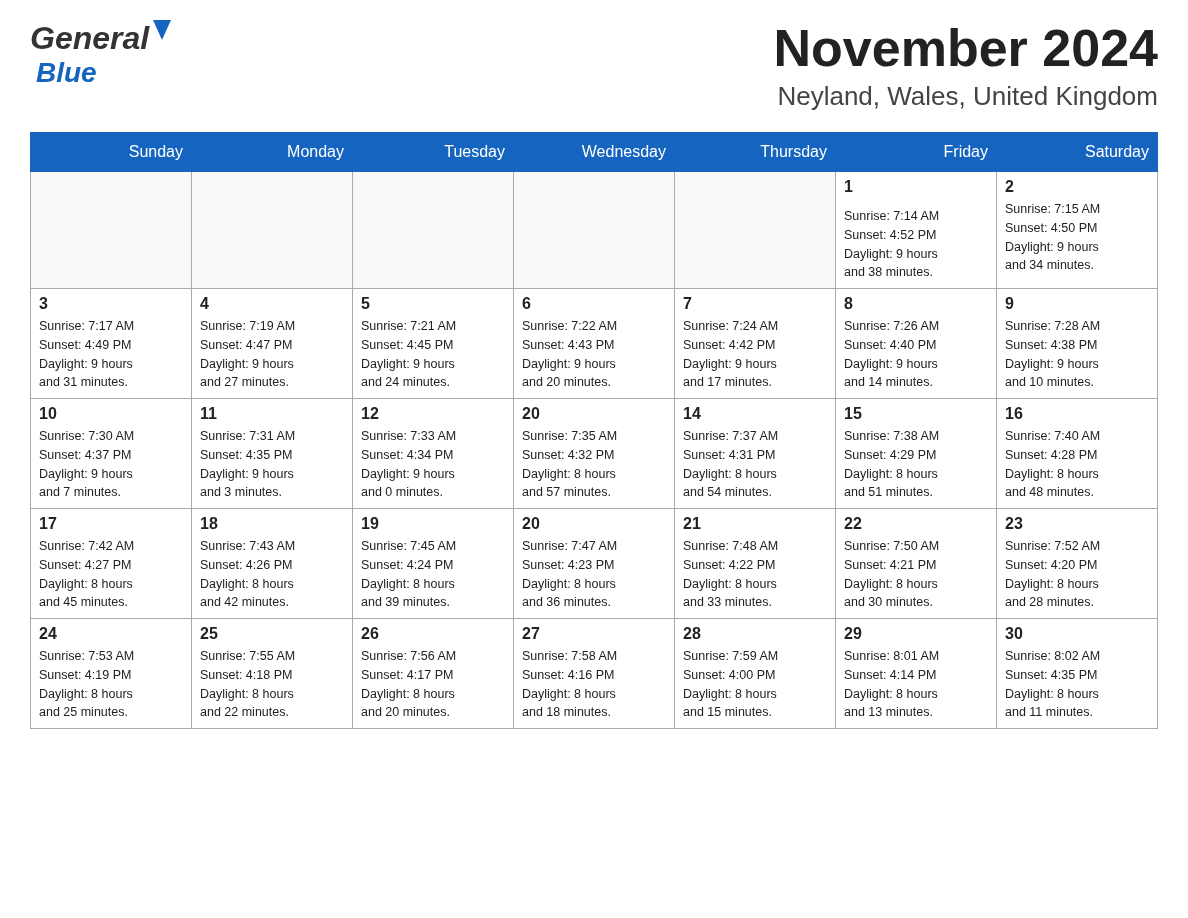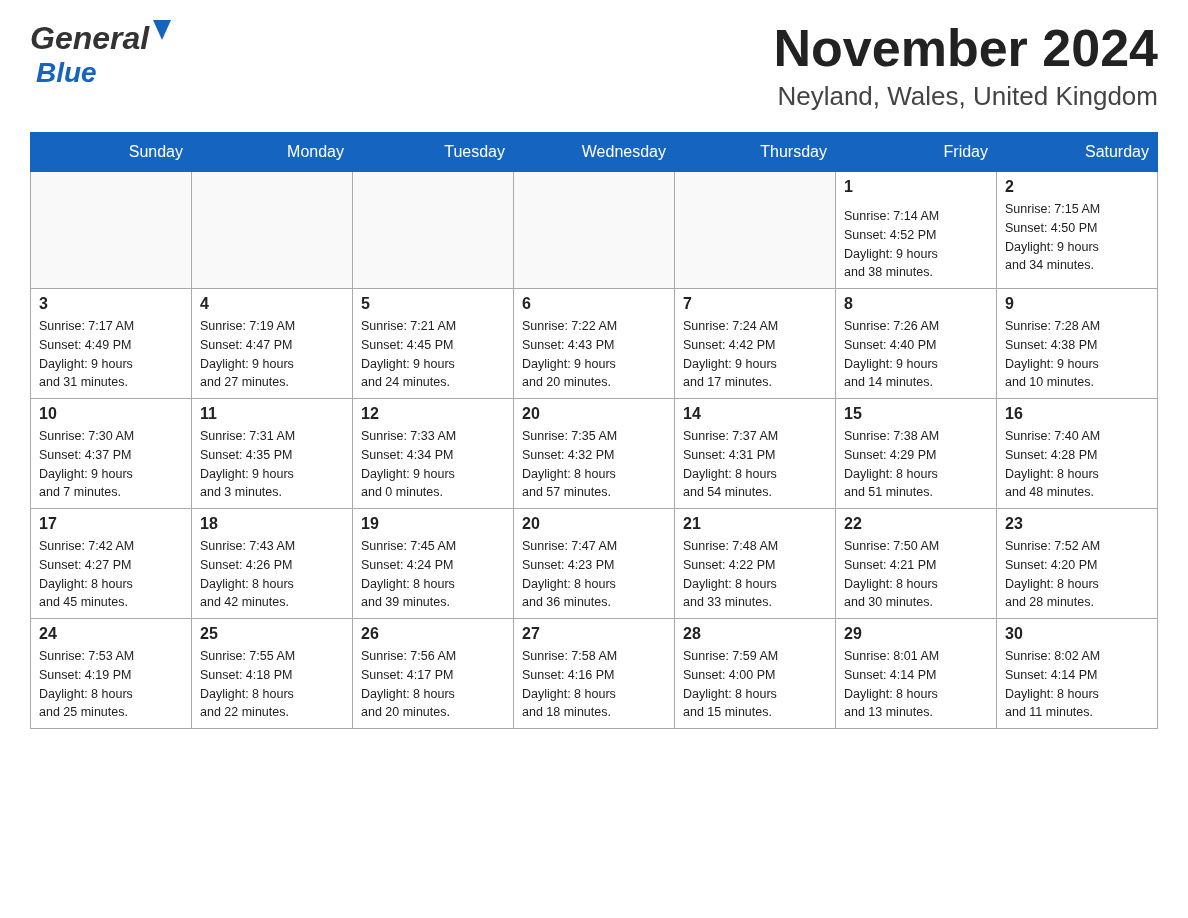--- a/index.html
+++ b/index.html
@@ -325,19 +325,19 @@
         <td>
           <div class="day-num">29</div>
           <div class="day-info" style="white-space: pre-line;">Sunrise: 8:01 AM
 Sunset: 4:14 PM
 Daylight: 8 hours
 and 13 minutes.</div>
         </td>
         <td>
           <div class="day-num">30</div>
           <div class="day-info" style="white-space: pre-line;">Sunrise: 8:02 AM
-Sunset: 4:14 PM
+Sunset: 4:35 PM
 Daylight: 8 hours
 and 11 minutes.</div>
         </td>
       </tr>
     </tbody>
 </table>
 
 </body></html>

